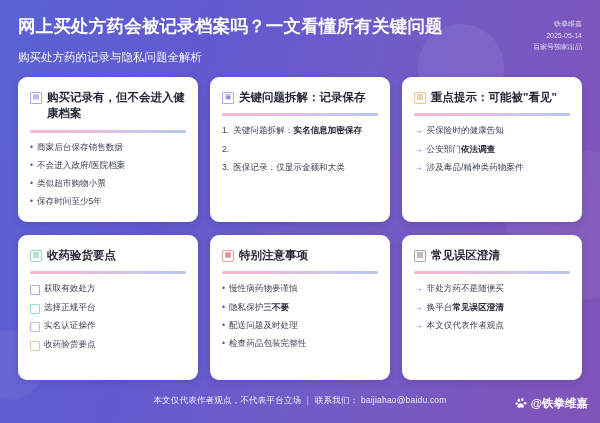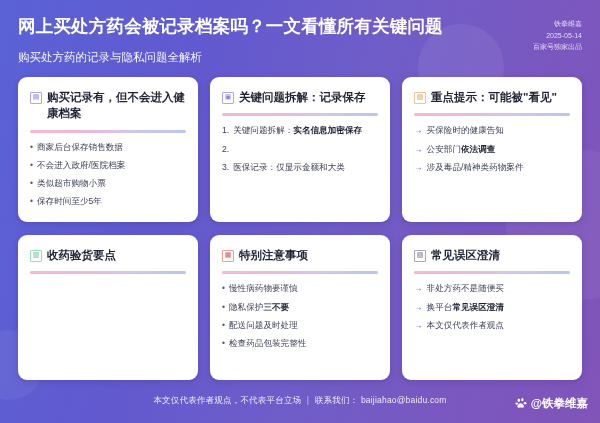--- a/index.html
+++ b/index.html
@@ -284,20 +284,40 @@
             </li>
           </ul>
         </div>
       </div>
       <div class="card">
         <div class="card-head">
           <span class="card-icon i-green">▥</span>
           <div class="card-title">收药验货要点</div>
         </div>
         <div class="card-divider"></div>
+        <div class="card-body">
+          <ul class="card-list">
+            <li>
+              <span class="marker chk"></span>
+              <span class="li-text"><span>获取有效处方</span></span>
+            </li>
+            <li>
+              <span class="marker chk g"></span>
+              <span class="li-text"><span>选择正规平台</span></span>
+            </li>
+            <li>
+              <span class="marker chk p"></span>
+              <span class="li-text"><span>实名认证操作</span></span>
+            </li>
+            <li>
+              <span class="marker chk o"></span>
+              <span class="li-text"><span>收药验货要点</span></span>
+            </li>
+          </ul>
+        </div>
       </div>
       <div class="card">
         <div class="card-head">
           <span class="card-icon i-red">▦</span>
           <div class="card-title">特别注意事项</div>
         </div>
         <div class="card-divider"></div>
         <div class="card-body">
           <ul class="card-list">
             <li>

